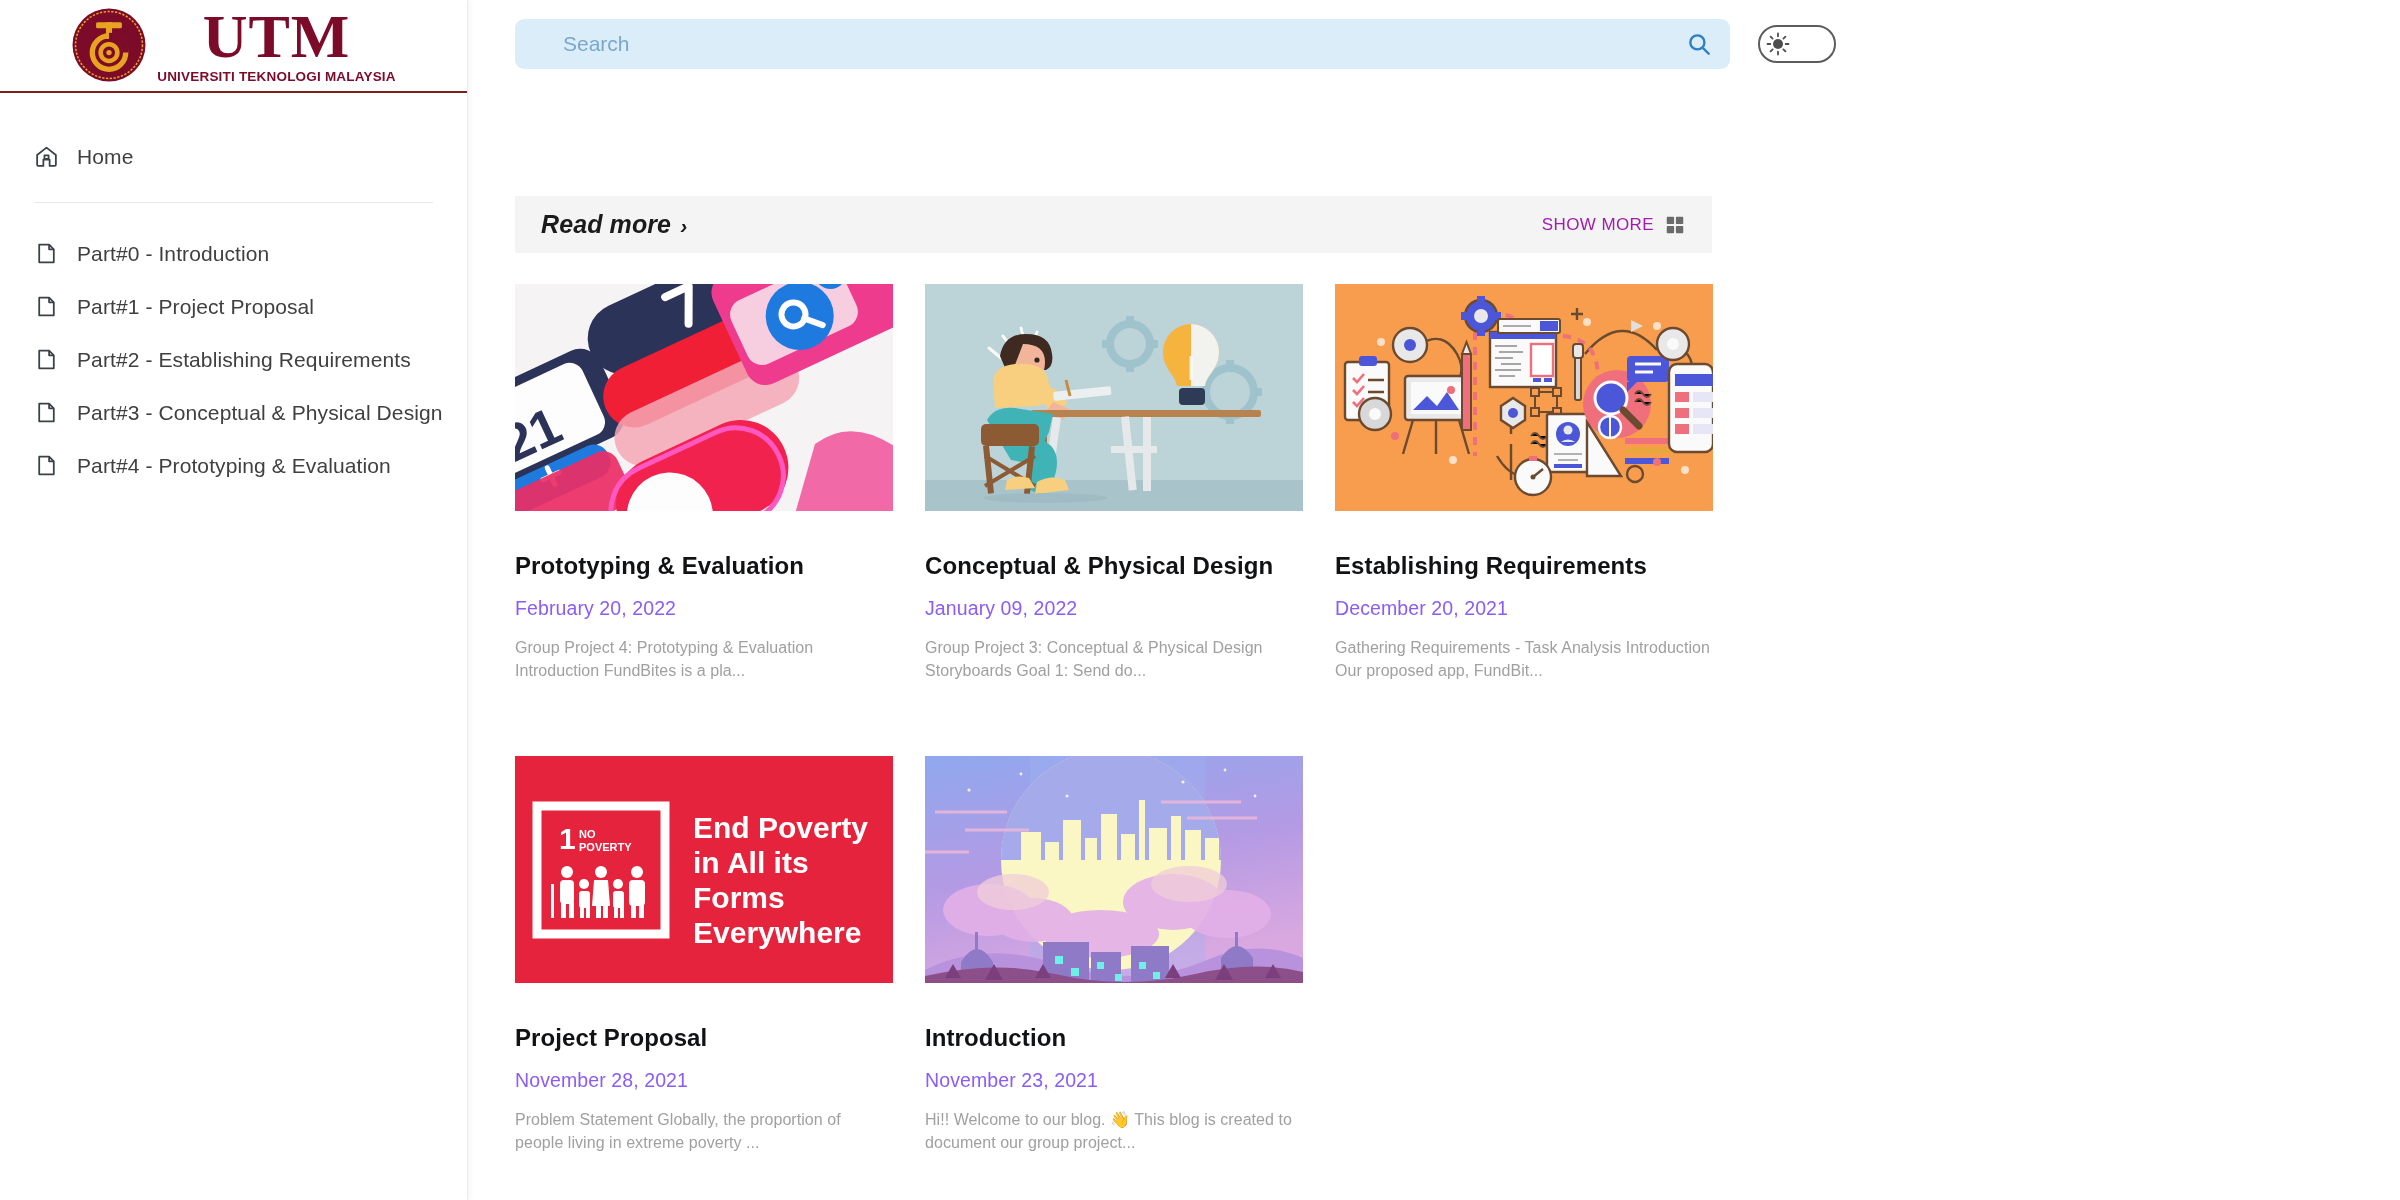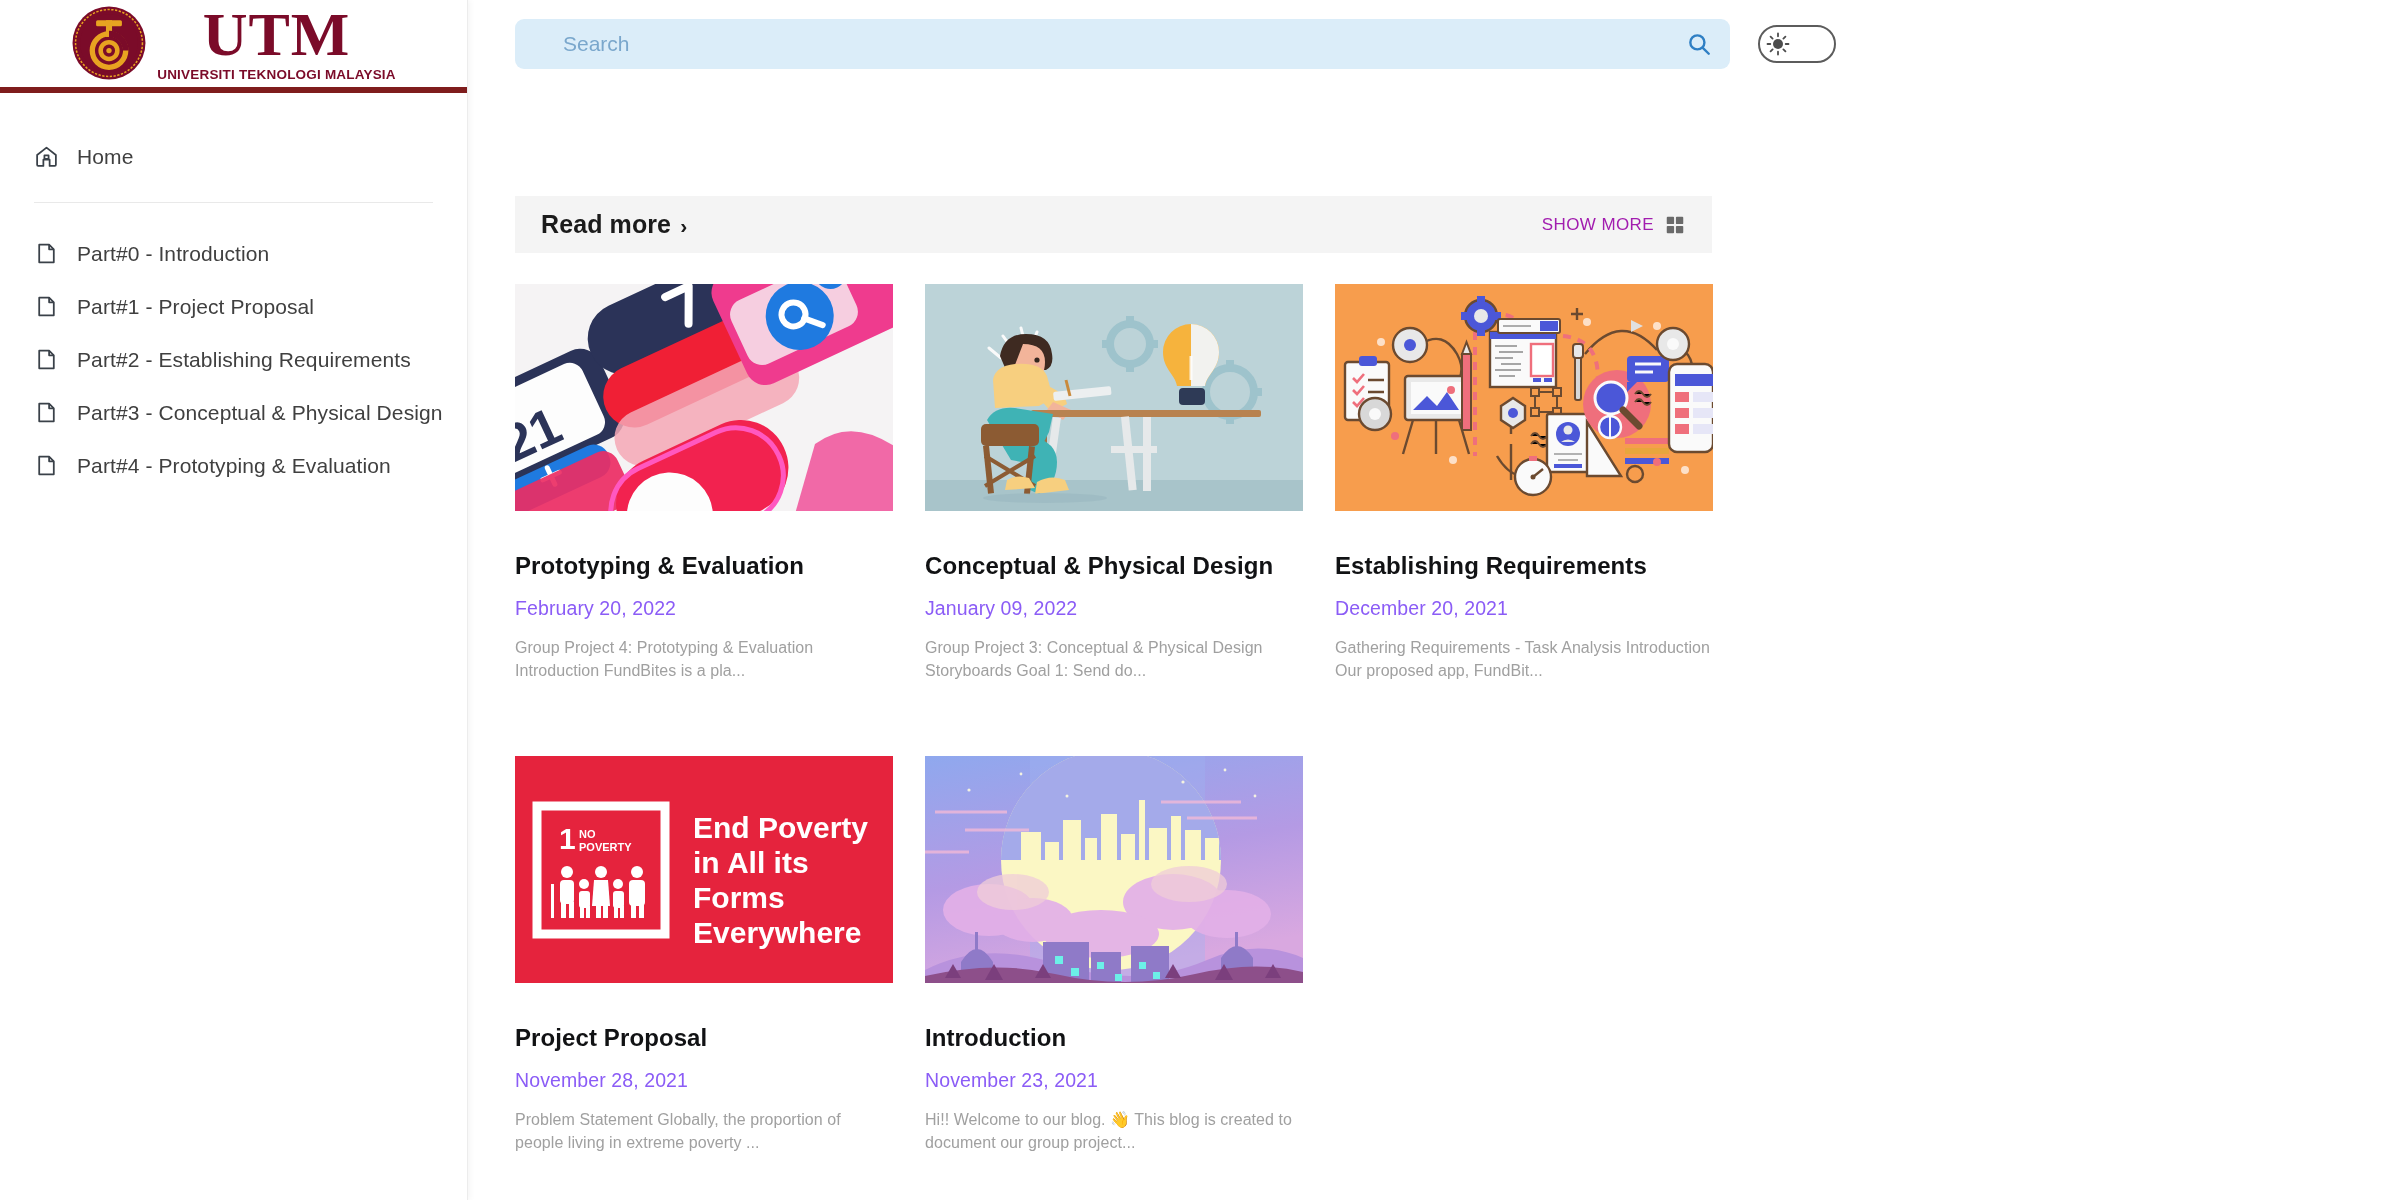--- a/index.html
+++ b/index.html
@@ -16,21 +16,21 @@
     width:468px; height:1200px;
     background:#ffffff;
     border-right:1px solid #ececec;
     box-shadow:2px 0 6px rgba(0,0,0,0.045);
     flex:0 0 468px;
     position:relative; z-index:5;
   }
   .logo-wrap {
     height:93px;
     display:flex; align-items:center; justify-content:center;
-    border-bottom:6px solid #7f1d1d;
+    border-bottom:2px solid #7f1d1d;
   }
   .logo { display:flex; align-items:center; gap:10px; }
   .logo-mark { width:76px; height:76px; display:block; }
   .logo-text { display:flex; flex-direction:column; align-items:center; }
   .logo-utm {
     font-family:"Liberation Serif", serif;
     font-size:62px; font-weight:700; color:#7b0b29;
     letter-spacing:1px; line-height:0.95;
   }
   .logo-sub {
@@ -111,20 +111,21 @@
     margin-top:108px;
     width:1197px; height:57px;
     background:#f4f4f4;
     display:flex; align-items:center; justify-content:space-between;
     padding:0 26px 0 26px;
   }
   .section-title {
     font-size:25px; font-weight:700; color:#1b1b1b;
     display:flex; align-items:baseline; gap:9px;
     letter-spacing:0.1px;
+    font-style:italic;
   }
   .chev { font-size:21px; font-weight:700; color:#1b1b1b; }
   .show-more {
     display:flex; align-items:center; gap:10px;
     font-size:17px; color:#a21caf; letter-spacing:0.4px;
     cursor:pointer;
   }
   .grid-icon { width:22px; height:22px; display:block; color:#6a6a6a; }
 
   

